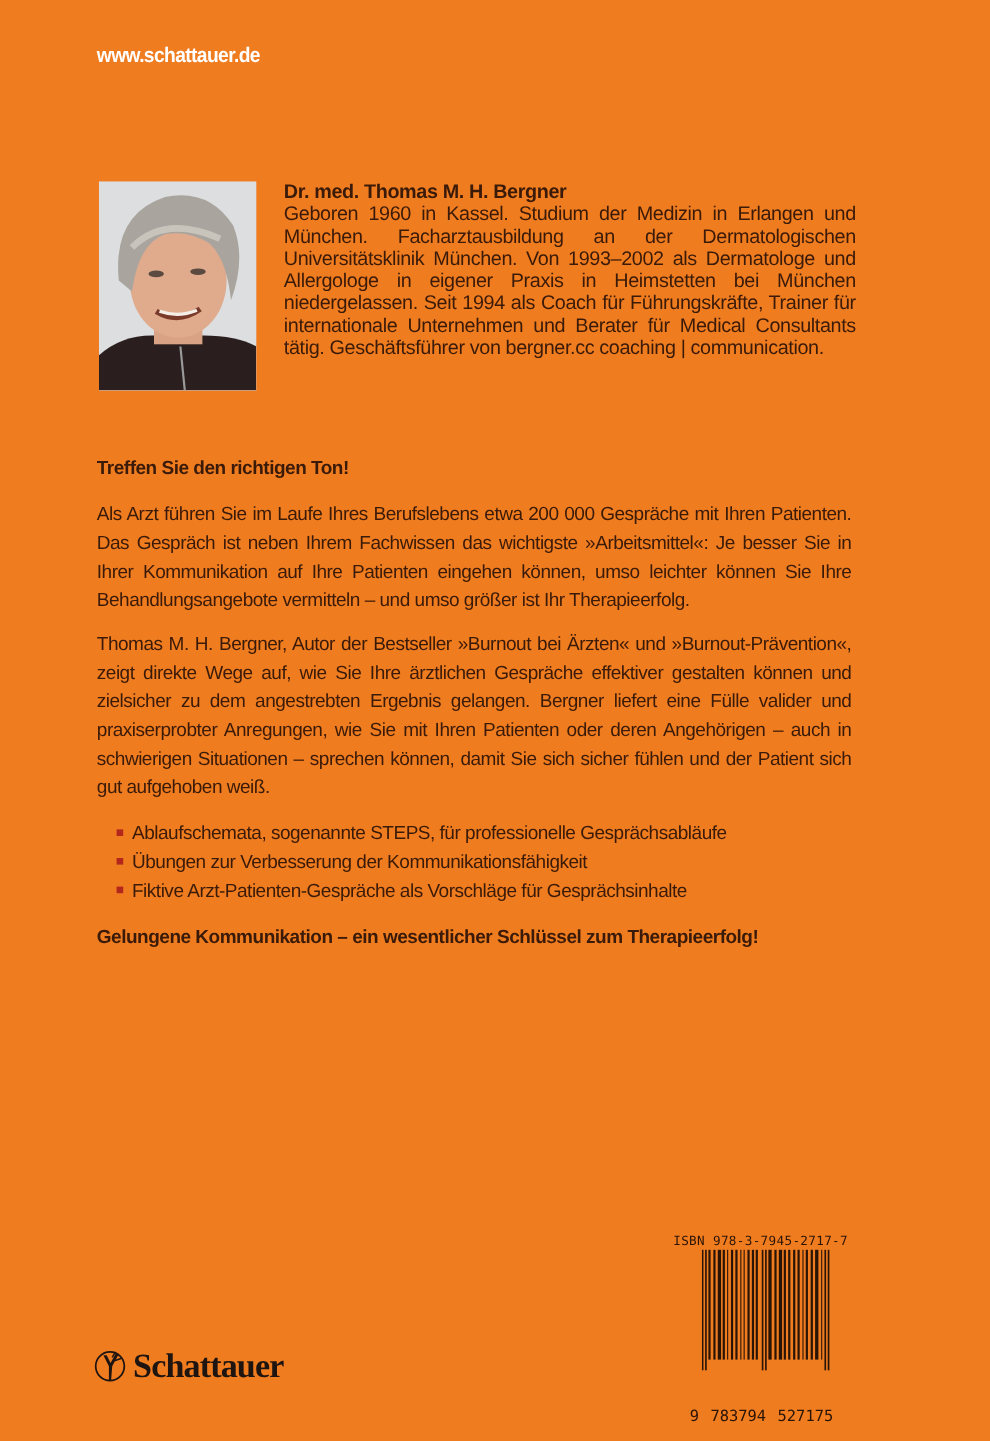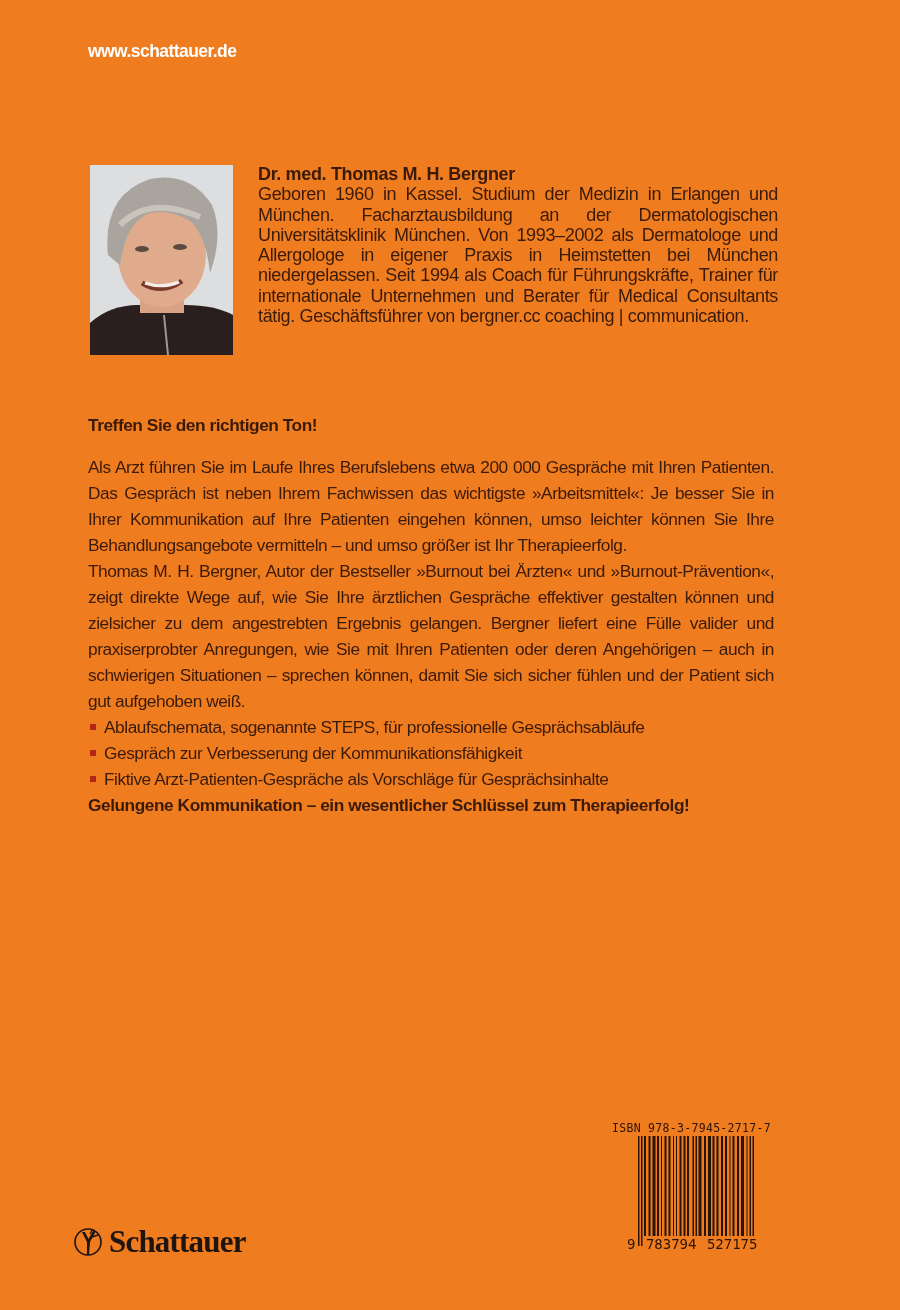--- a/index.html
+++ b/index.html
@@ -26,41 +26,41 @@
   }
   .bio .name { font-weight: bold; display: block; }
   .main {
     position: absolute; left: 88px; top: 412px; width: 686px;
     font-size: 17.3px; line-height: 26px; letter-spacing: -0.45px;
   }
   .main h2 {
     font-size: 17.3px; font-weight: bold; margin: 0 0 16px 0; line-height: 26px;
   }
   .main p { margin: 0; text-align: justify; }
-  .main p.gap { }
-  .main ul { list-style: none; margin: 0; padding: 0; }
+  .main p.gap { margin-bottom: 14px; }
+  .main ul { list-style: none; margin: 16px; padding: 0; }
   .main li { position: relative; padding-left: 16px; }
   .main li .bullet {
     position: absolute; left: 2px; top: 10px; width: 6px; height: 6px;
     background: #b3261b;
   }
   .main .closing { font-weight: bold; }
   .isbn-label {
     position: absolute; left: 612px; top: 1121px;
     font-family: "DejaVu Sans Mono", monospace; font-size: 11.5px;
     color: #2a1406; letter-spacing: 0.3px;
   }
   .barcode { position: absolute; left: 638px; top: 1136px; width: 142px; height: 110px; }
   .barcode-digits {
-    position: absolute; left: 626px; top: 1236px;
+    position: absolute; left: 626px; top: 1280px;
     font-family: "DejaVu Sans Mono", monospace; font-size: 14px; color: #2a1406;
   }
   .barcode-digits span { background: #f07c20; padding: 0 1px; }
   .logo {
-    position: absolute; left: 72px; top: 1224px; display: flex; align-items: center;
+    position: absolute; left: 84px; top: 1224px; display: flex; align-items: center;
   }
   .logo-text {
     font-family: "Liberation Serif", serif; font-weight: bold; font-size: 31px;
     color: #1e1410; letter-spacing: -0.8px; margin-left: 5px;
   }
 </style>
 </head>
 <body>
 
 <div class="url">www.schattauer.de</div>
@@ -90,21 +90,21 @@
   <h2>Treffen Sie den richtigen Ton!</h2>
   <p class="gap">Als Arzt führen Sie im Laufe Ihres Berufslebens etwa 200 000 Gespräche mit Ihren Patienten. Das Gespräch ist neben Ihrem Fachwissen das wichtigste »Arbeitsmittel«: Je besser Sie in Ihrer Kommunikation auf Ihre Patienten eingehen können, umso leichter können Sie Ihre Behandlungsangebote vermitteln – und umso größer ist Ihr Therapieerfolg.</p>
   <p>Thomas M. H. Bergner, Autor der Bestseller »Burnout bei Ärzten« und »Burnout-Prävention«, zeigt direkte Wege auf, wie Sie Ihre ärztlichen Gespräche effektiver gestalten können und zielsicher zu dem angestrebten Ergebnis gelangen. Bergner liefert eine Fülle valider und praxiserprobter Anregungen, wie Sie mit Ihren Patienten oder deren Angehörigen – auch in schwierigen Situationen – sprechen können, damit Sie sich sicher fühlen und der Patient sich gut aufgehoben weiß.</p>
   <ul>
     <li>
       <span class="bullet"></span>
       <span>Ablaufschemata, sogenannte STEPS, für professionelle Gesprächsabläufe</span>
     </li>
     <li>
       <span class="bullet"></span>
-      <span>Gespräch zur Verbesserung der Kommunikationsfähigkeit</span>
+      <span>Übungen zur Verbesserung der Kommunikationsfähigkeit</span>
     </li>
     <li>
       <span class="bullet"></span>
       <span>Fiktive Arzt-Patienten-Gespräche als Vorschläge für Gesprächsinhalte</span>
     </li>
   </ul>
   <p class="closing">Gelungene Kommunikation – ein wesentlicher Schlüssel zum Therapieerfolg!</p>
 </div>
 
 <div class="isbn-label">ISBN 978-3-7945-2717-7</div>

